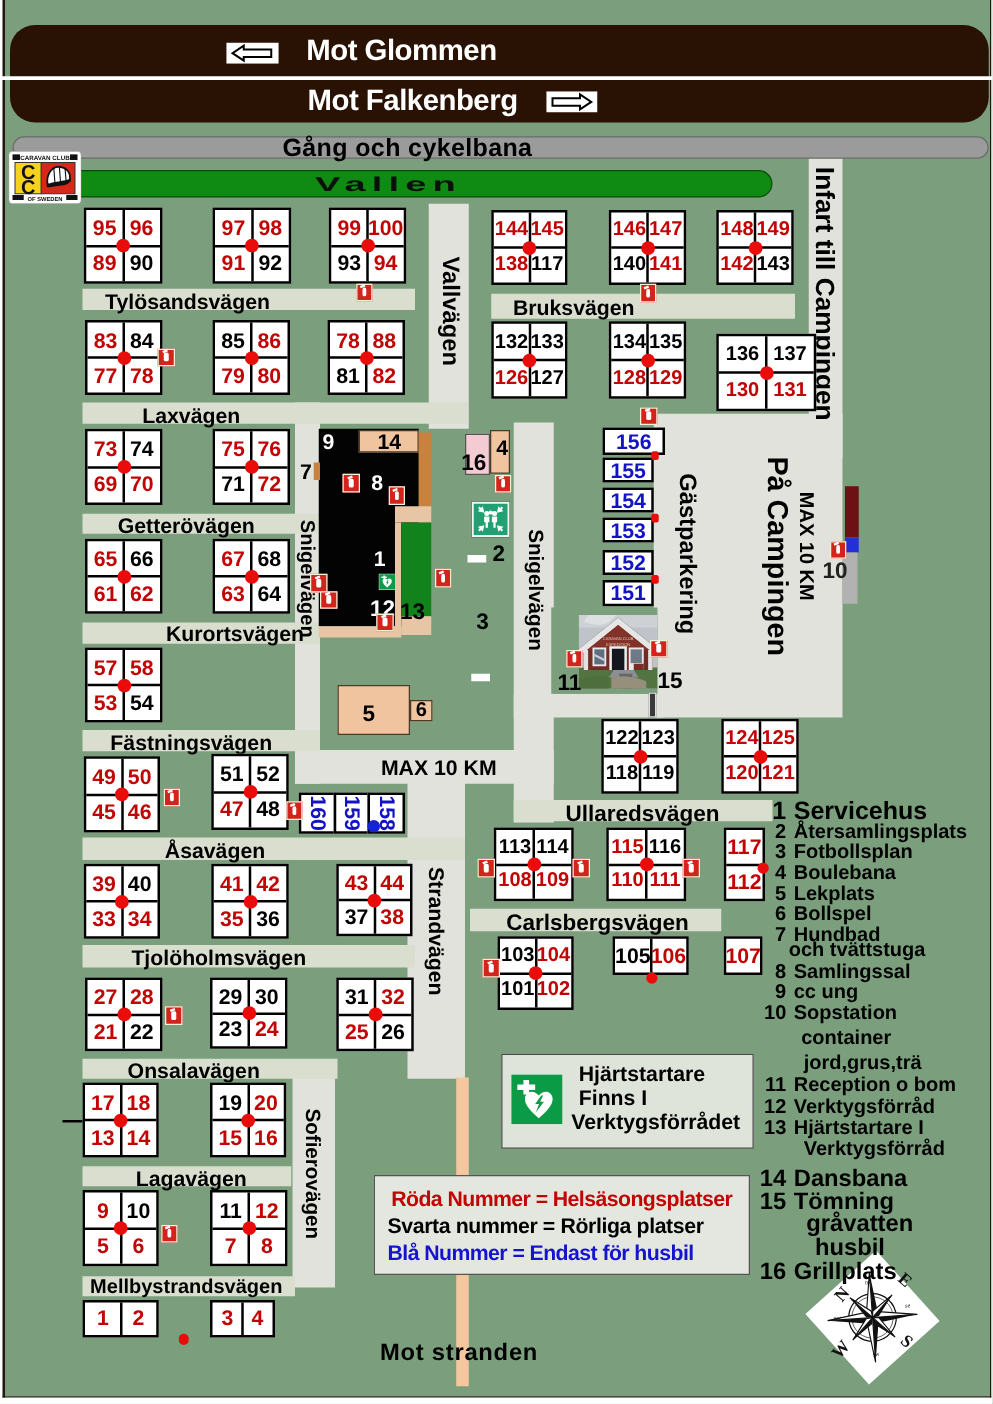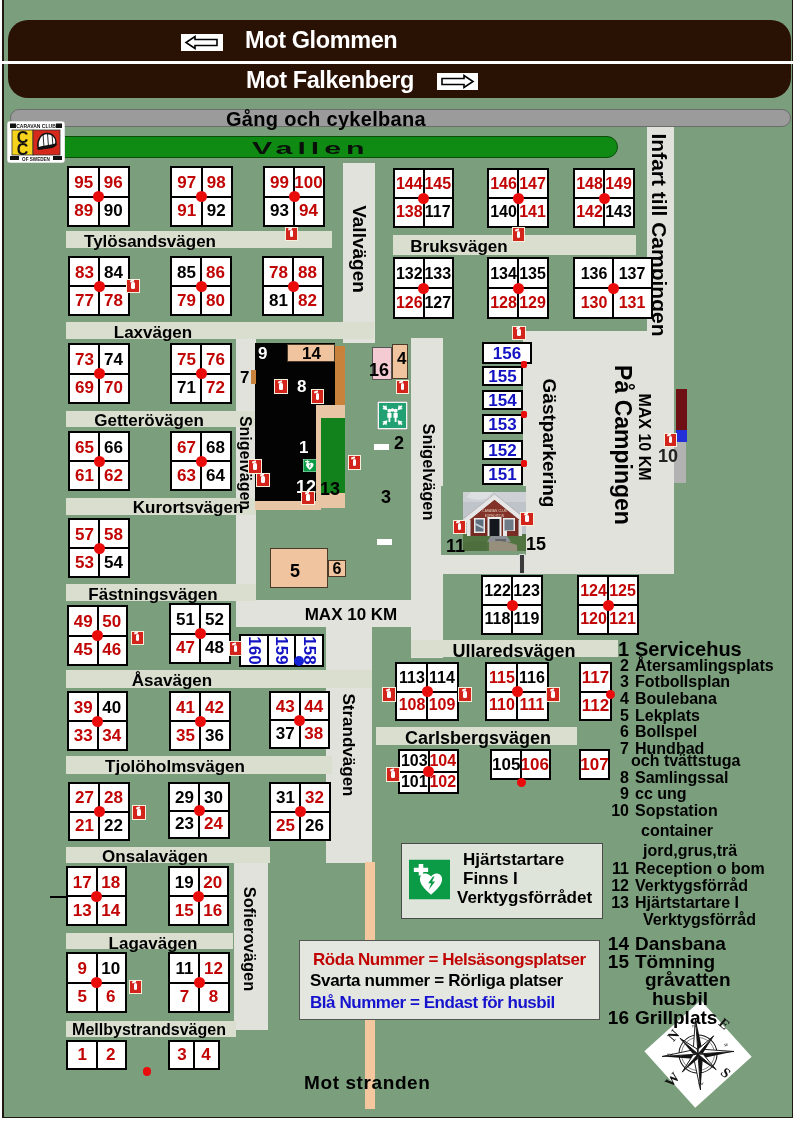--- a/index.html
+++ b/index.html
@@ -373,21 +373,21 @@
 <div class="box f3" style="left:487px;top:257px;width:62px;height:62px;">
       <div class="vline"></div>
       <div class="hline"></div>
 <span class="n tl blk">134</span>
       <span class="n tr blk">135</span>
       <span class="n bl red">128</span>
       <span class="n br red">129</span>
       <span class="dot"></span>
     </div>
 
-<div class="box f3" style="left:573px;top:257px;width:80px;height:62px;">
+<div class="box f3" style="left:573px;top:267px;width:80px;height:62px;">
       <div class="vline"></div>
       <div class="hline"></div>
 <span class="n tl blk">136</span>
       <span class="n tr blk">137</span>
       <span class="n bl red">130</span>
       <span class="n br red">131</span>
       <span class="dot"></span>
     </div>
 
 <div class="box" style="left:68px;top:343px;width:62px;height:61px;">
@@ -616,21 +616,21 @@
     </div>
 
 <div class="box" style="left:579px;top:662px;width:33px;height:59px;">
       <div class="hline"></div>
 <span class="n red" style="left:0;top:0;width:100%;">117</span>
       <span class="n red" style="left:0;bottom:0;width:100%;">112</span>
     </div>
 
 <div class="abs" style="left:605.5px;top:689.5px;width:9px;height:9px;border-radius:50%;background:#EA0B0B;"></div>
 
-<div class="box f3" style="left:398px;top:749px;width:61px;height:45px;">
+<div class="box f3" style="left:398px;top:749px;width:61px;height:59px;">
       <div class="vline"></div>
       <div class="hline"></div>
 <span class="n tl blk">103</span>
       <span class="n tr red">104</span>
       <span class="n bl blk">101</span>
       <span class="n br red">102</span>
       <span class="dot"></span>
     </div>
 
 <div class="box" style="left:490px;top:749px;width:61px;height:31px;">

